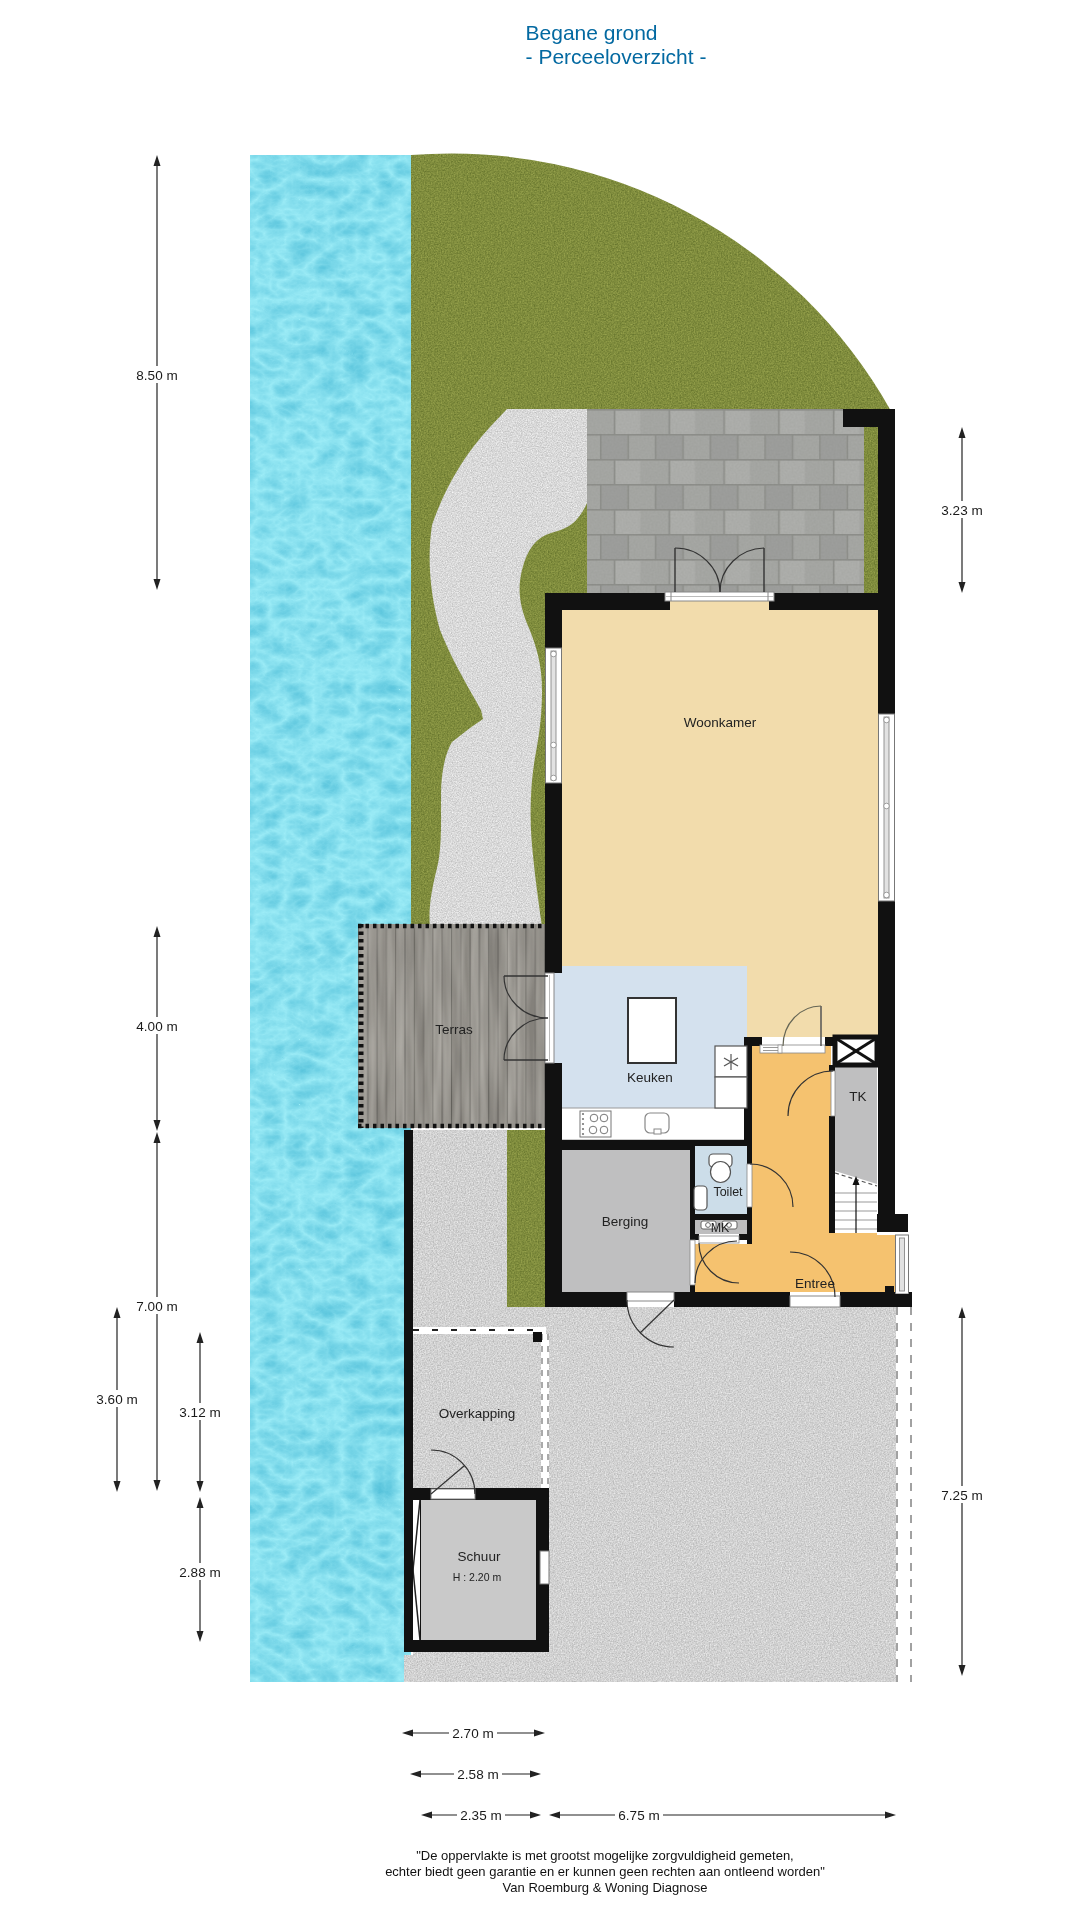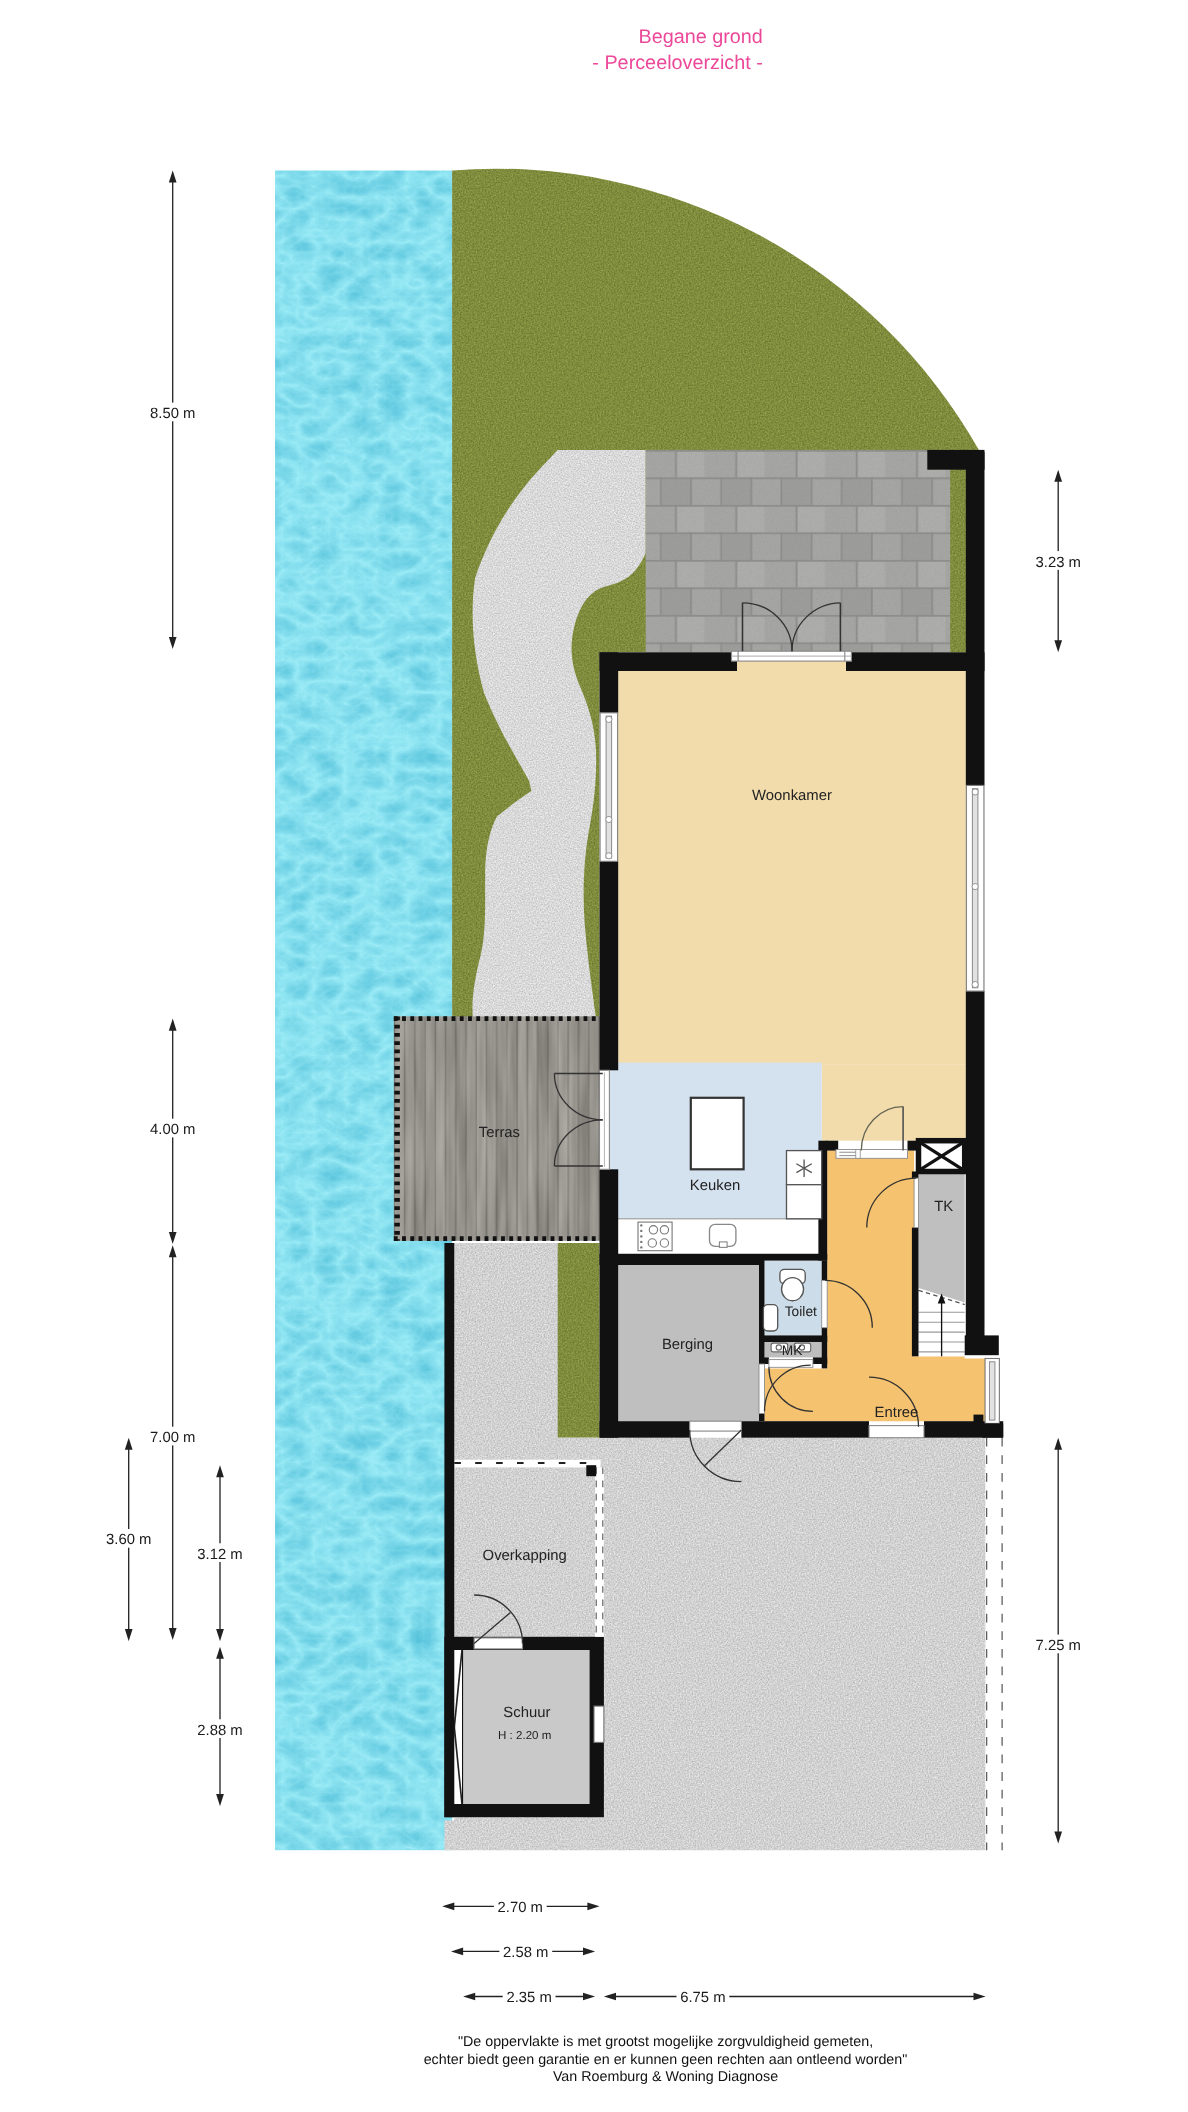--- a/index.html
+++ b/index.html
@@ -2,21 +2,21 @@
 <html><head>
 <meta charset="utf-8">
 <style>
 html,body{margin:0;padding:0;width:1080px;height:1920px;background:#ffffff;font-family:"Liberation Sans",sans-serif;}
 #plan{position:absolute;left:0;top:0;}
 .t{position:absolute;white-space:nowrap;color:#1a1a1a;}
 </style>
 </head>
 <body>
 
-<div class="t" style="left:616px;top:21px;transform:translateX(-50%);font-size:18px;line-height:24px;text-align:right;color:#ec4899;">Begane grond<br>- Perceeloverzicht -</div>
+<div class="t" style="left:616px;top:21px;transform:translateX(-50%);font-size:21px;line-height:24px;text-align:left;color:#0369a1;">Begane grond<br>- Perceeloverzicht -</div>
 
 <svg id="plan" width="1080" height="1920" viewBox="0 0 1080 1920">
 <defs>
 <filter id="waterF" x="0%" y="0%" width="100%" height="100%" color-interpolation-filters="sRGB">
  <feTurbulence type="turbulence" baseFrequency="0.035 0.05" numOctaves="4" seed="11" result="n"></feTurbulence>
  <feColorMatrix in="n" type="matrix" values="-0.30 0 0 0 0.62  -0.18 0 0 0 0.93  -0.12 0 0 0 0.97  0 0 0 0 1" result="c"></feColorMatrix>
  <feComposite in="c" in2="SourceGraphic" operator="in"></feComposite>
 </filter>
 <filter id="grassF" x="0%" y="0%" width="100%" height="100%" color-interpolation-filters="sRGB">
  <feTurbulence type="fractalNoise" baseFrequency="0.7" numOctaves="2" seed="4" result="n"></feTurbulence>

